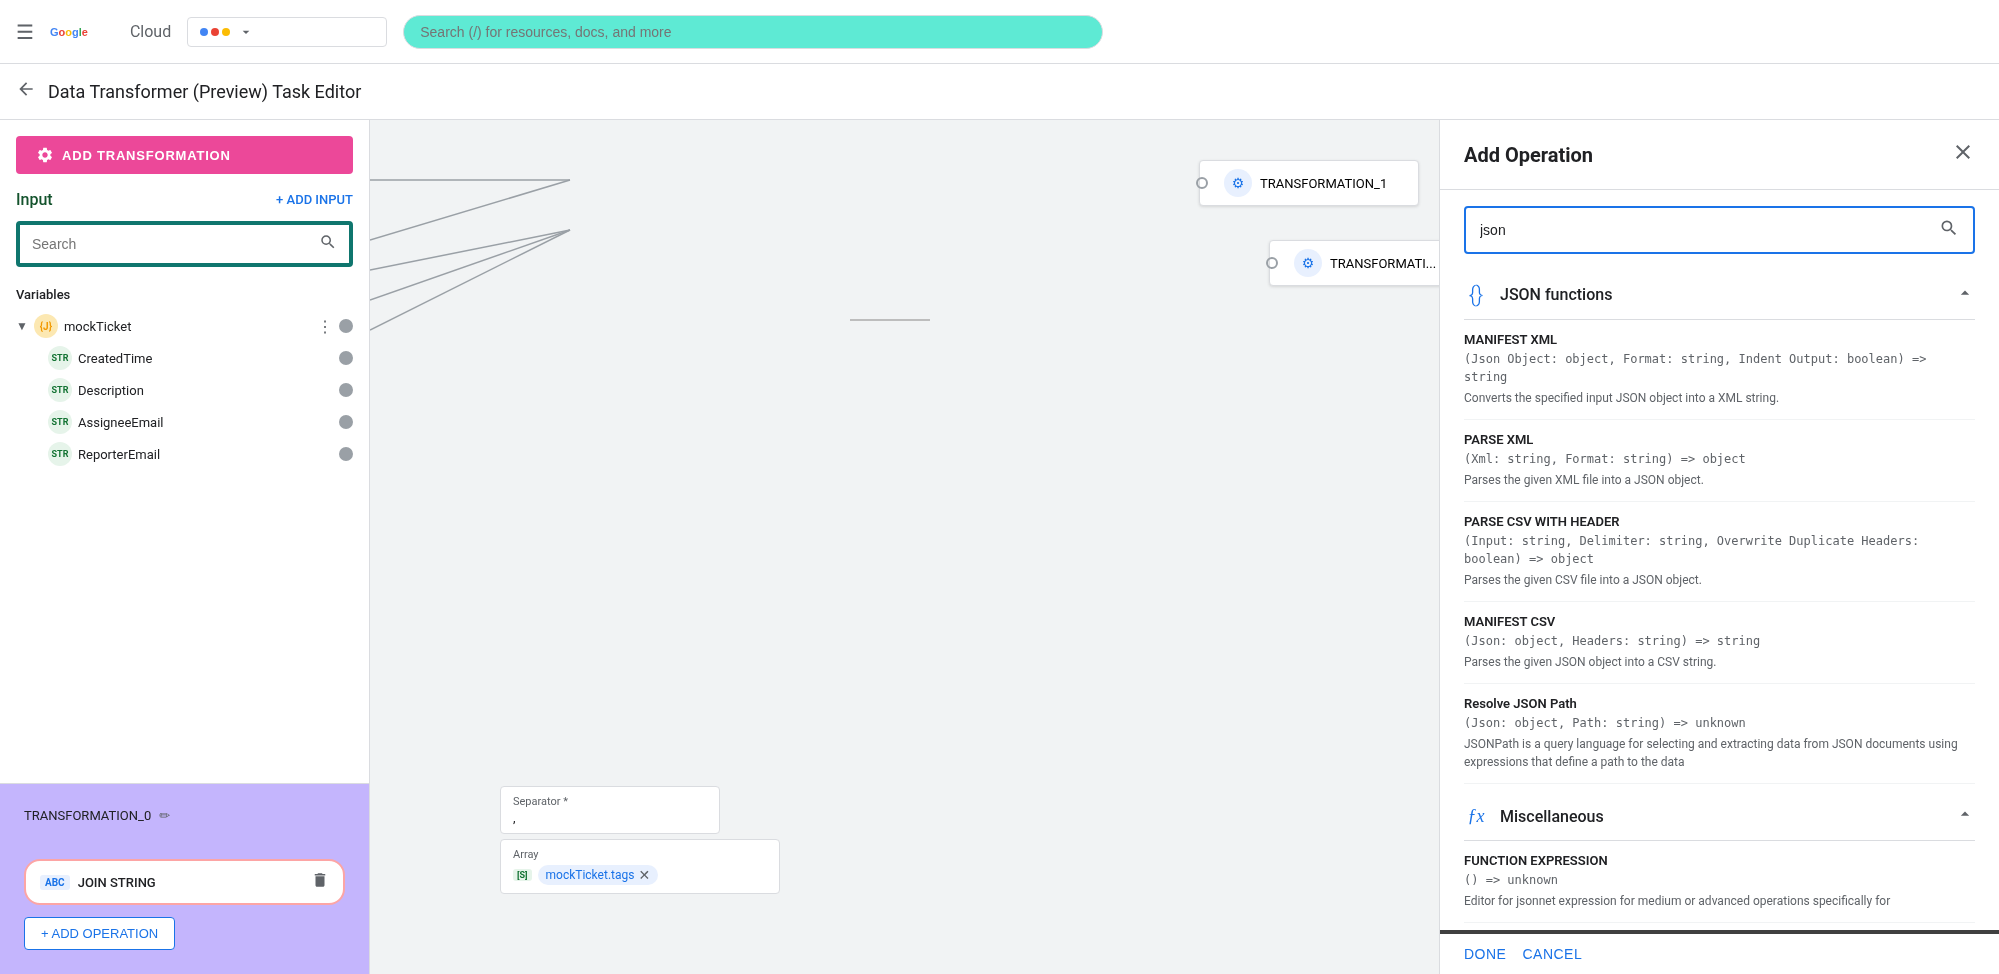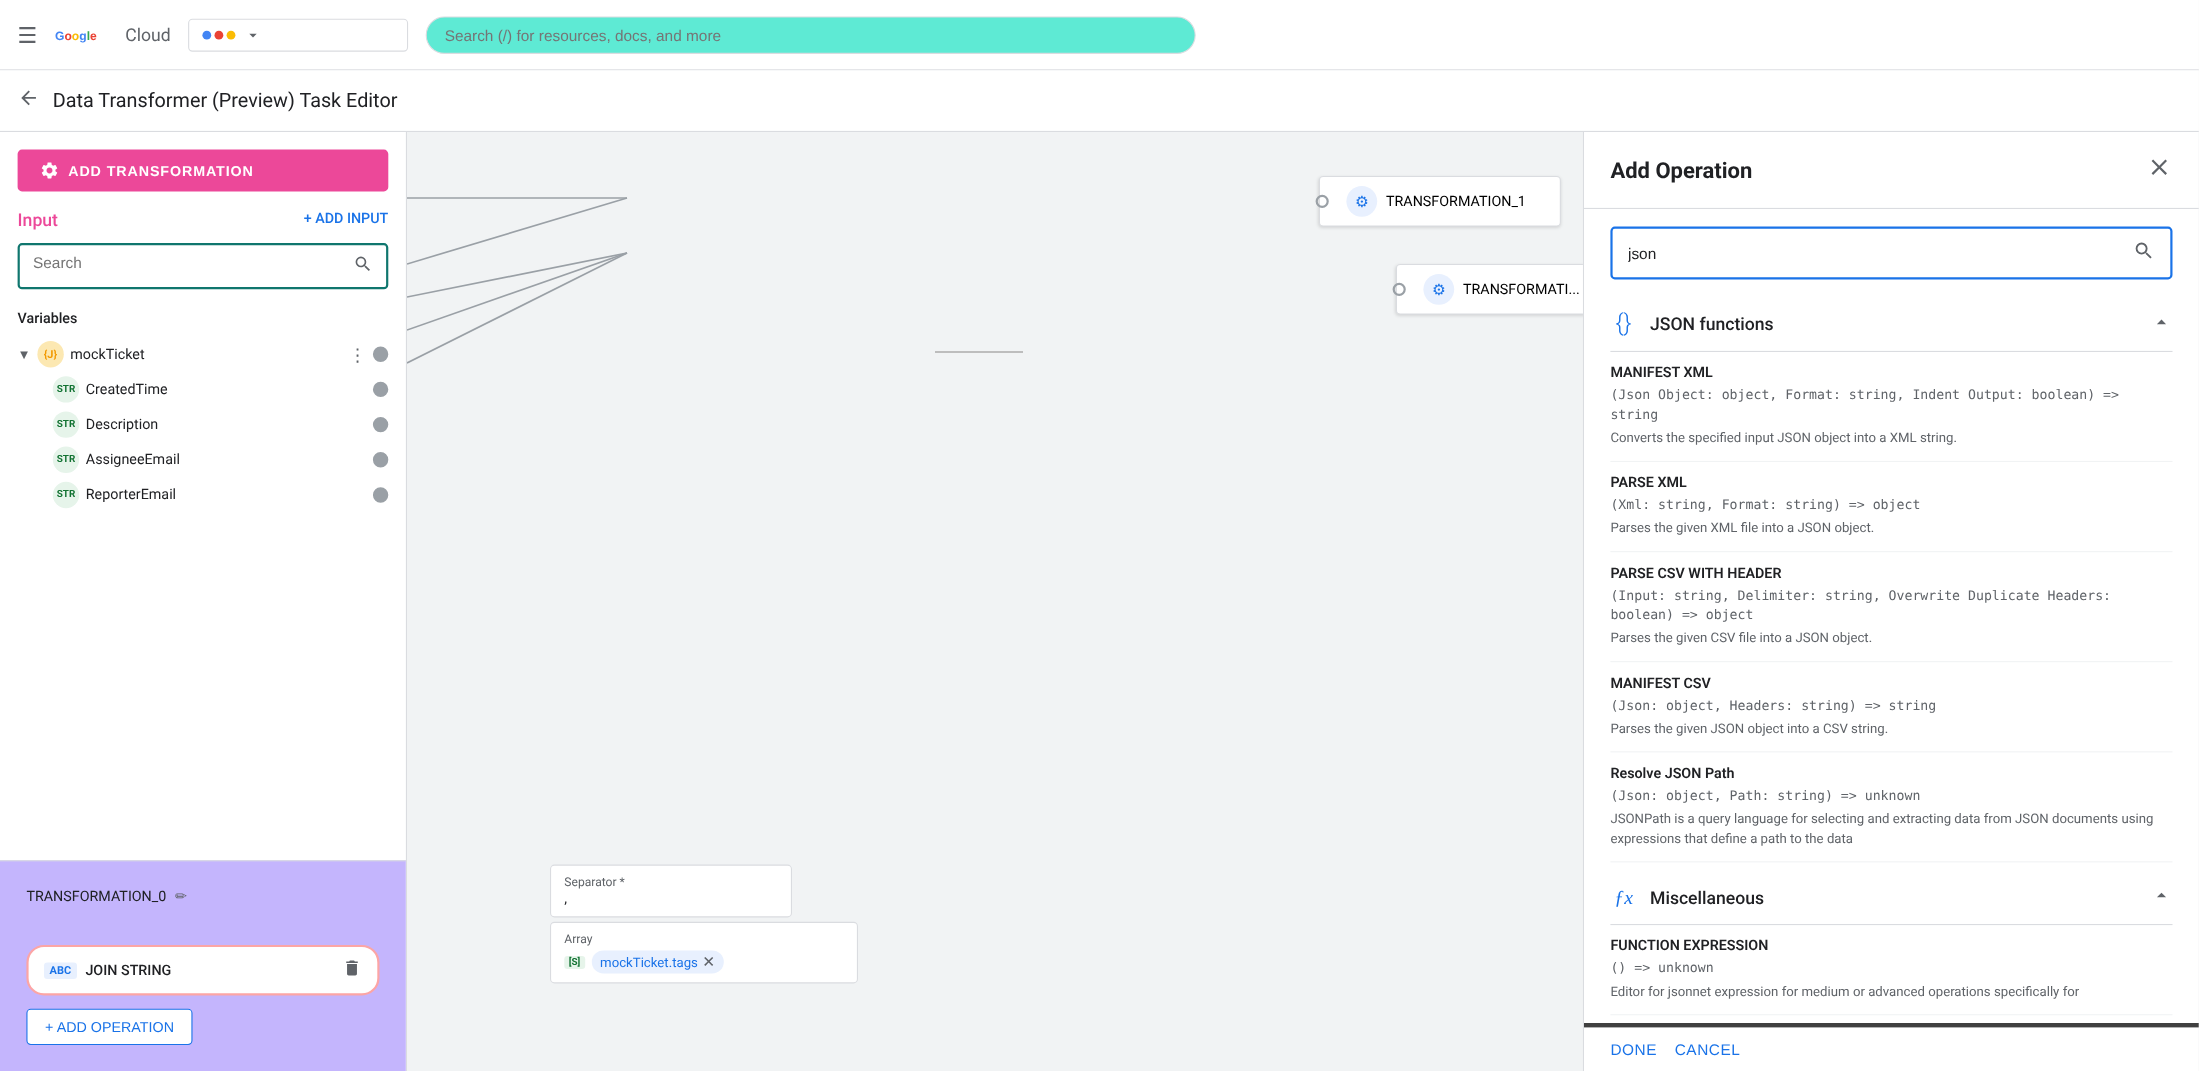--- a/index.html
+++ b/index.html
@@ -10,21 +10,21 @@
       height: 64px;
       background: #fff;
       border-bottom: 1px solid #dadce0;
       display: flex;
       align-items: center;
       padding: 0 16px;
       gap: 16px;
       flex-shrink: 0;
     }
     .topbar-menu-icon { cursor: pointer; color: #5f6368; font-size: 20px; }
-    .topbar-logo { display: flex; align-items: center; gap: 4px; }
+    .topbar-logo { display: flex; align-items: center; gap: 20px; }
     .topbar-project {
       display: flex;
       align-items: center;
       border: 1px solid #dadce0;
       border-radius: 4px;
       padding: 6px 12px;
       gap: 8px;
       min-width: 200px;
       cursor: pointer;
     }
@@ -91,27 +91,27 @@
       text-transform: uppercase;
     }
 
     .input-section { padding: 0 16px 8px; }
     .input-section-header {
       display: flex;
       align-items: center;
       justify-content: space-between;
       margin-bottom: 12px;
     }
-    .input-label { font-size: 16px; color: #ec4899; font-weight: 500; text-align: right; }
+    .input-label { font-size: 16px; color: #14532d; font-weight: 500; text-align: right; }
     .add-input-btn { color: #1a73e8; font-size: 13px; cursor: pointer; font-weight: 500; }
 
     .search-box {
       display: flex;
-      align-items: flex-start;
-      border: 2px solid #0f766e;
+      align-items: center;
+      border: 4px solid #0f766e;
       border-radius: 4px;
       padding: 8px 12px;
       gap: 8px;
     }
     .search-box input {
       border: none;
       outline: none;
       flex: 1;
       font-size: 14px;
       color: #202124;

